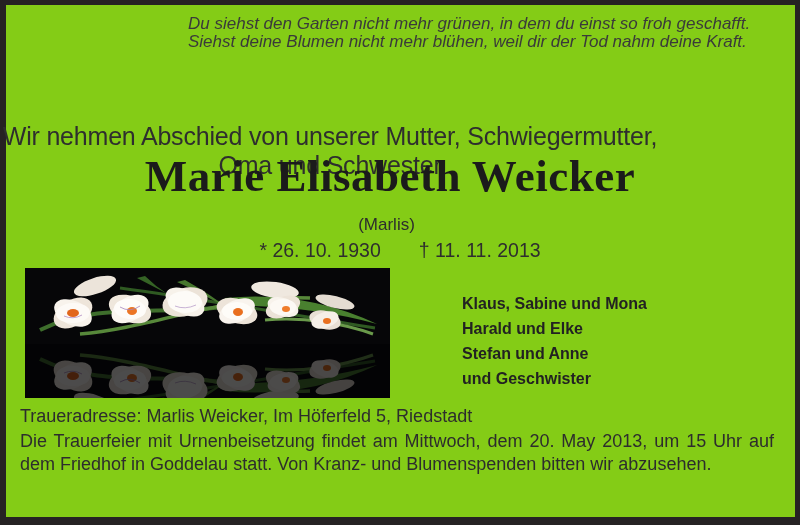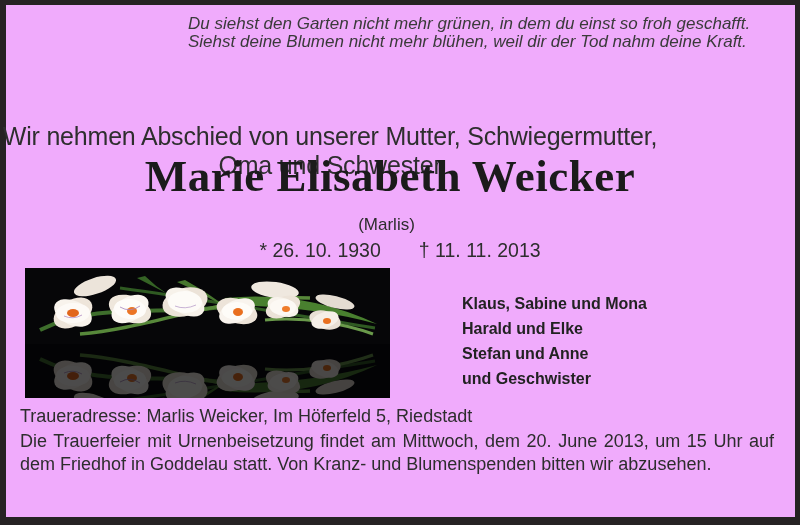--- a/index.html
+++ b/index.html
@@ -1,17 +1,17 @@
 <!DOCTYPE html>
 <html lang="de"><head>
 <meta charset="utf-8">
 <style>
   html,body{margin:0;padding:0;background:#ffffff;}
   .page{
-    position:relative;width:800px;height:525px;background:#f0abfc;overflow:hidden;
+    position:relative;width:800px;height:525px;background:#84cc16;overflow:hidden;
     font-family:"Liberation Sans",sans-serif;color:#2d2d2d;text-decoration:underline;
   }
   
   .frame-top{position:absolute;left:0;top:0;width:800px;height:5px;background:#262223;}
   .frame-left{position:absolute;left:0;top:0;width:6px;height:525px;background:#262223;}
   .frame-right{position:absolute;right:0;top:0;width:5px;height:525px;background:#262223;}
   .frame-bottom{position:absolute;left:0;bottom:0;width:800px;height:8px;background:#262223;}
 
   .poem{
     position:absolute;left:188px;top:15px;
@@ -145,15 +145,15 @@
 
   <div class="mourners">
     <div>Klaus, Sabine und Mona</div>
     <div>Harald und Elke</div>
     <div>Stefan und Anne</div>
     <div>und Geschwister</div>
   </div>
 
   <div class="address">Traueradresse: Marlis Weicker, Im Höferfeld 5, Riedstadt</div>
 
-  <div class="funeral">Die Trauerfeier mit Urnenbeisetzung findet am Mittwoch, dem 20. June 2013, um 15 Uhr auf dem Friedhof in Goddelau statt. Von Kranz- und Blumenspenden bitten wir abzusehen.</div>
+  <div class="funeral">Die Trauerfeier mit Urnenbeisetzung findet am Mittwoch, dem 20. May 2013, um 15 Uhr auf dem Friedhof in Goddelau statt. Von Kranz- und Blumenspenden bitten wir abzusehen.</div>
 
 </div>
 
 </body></html>

